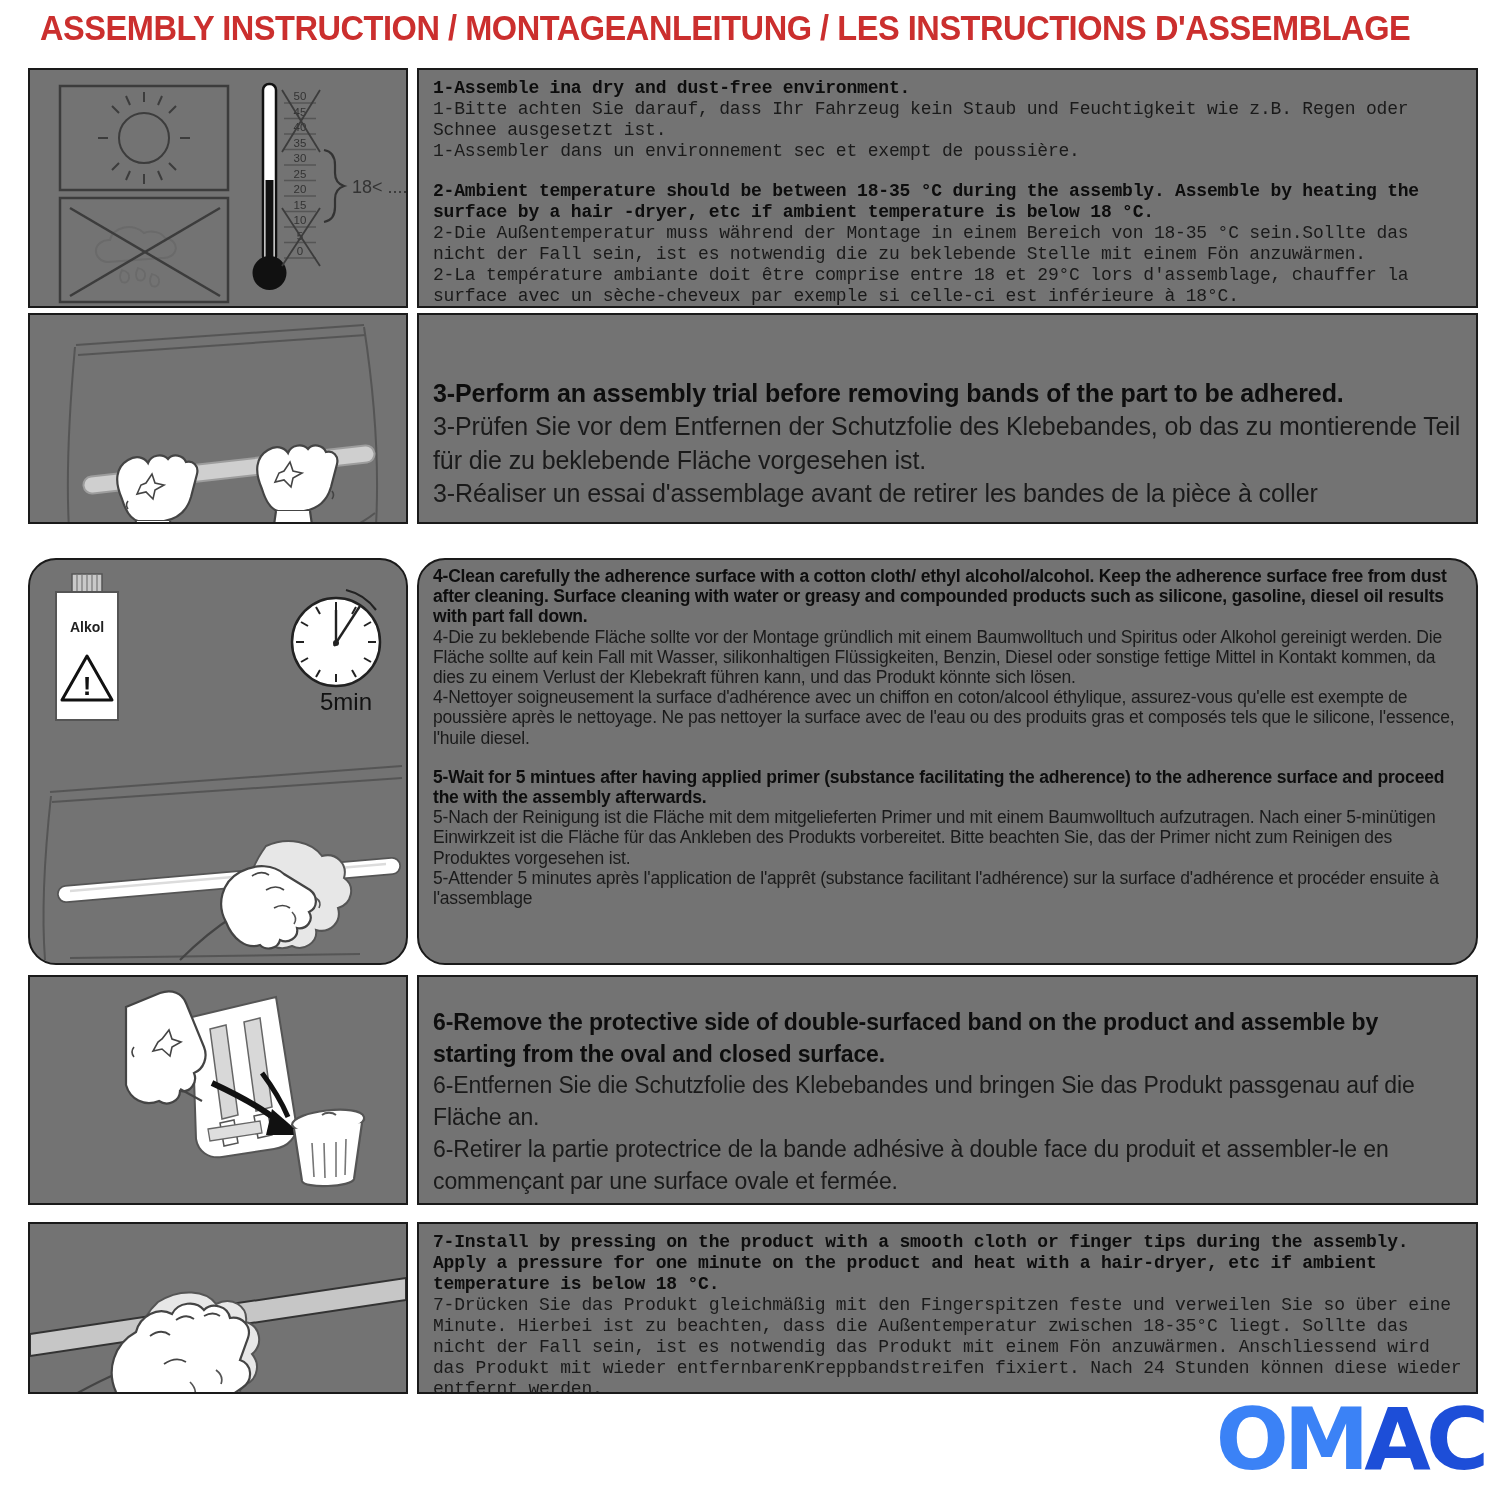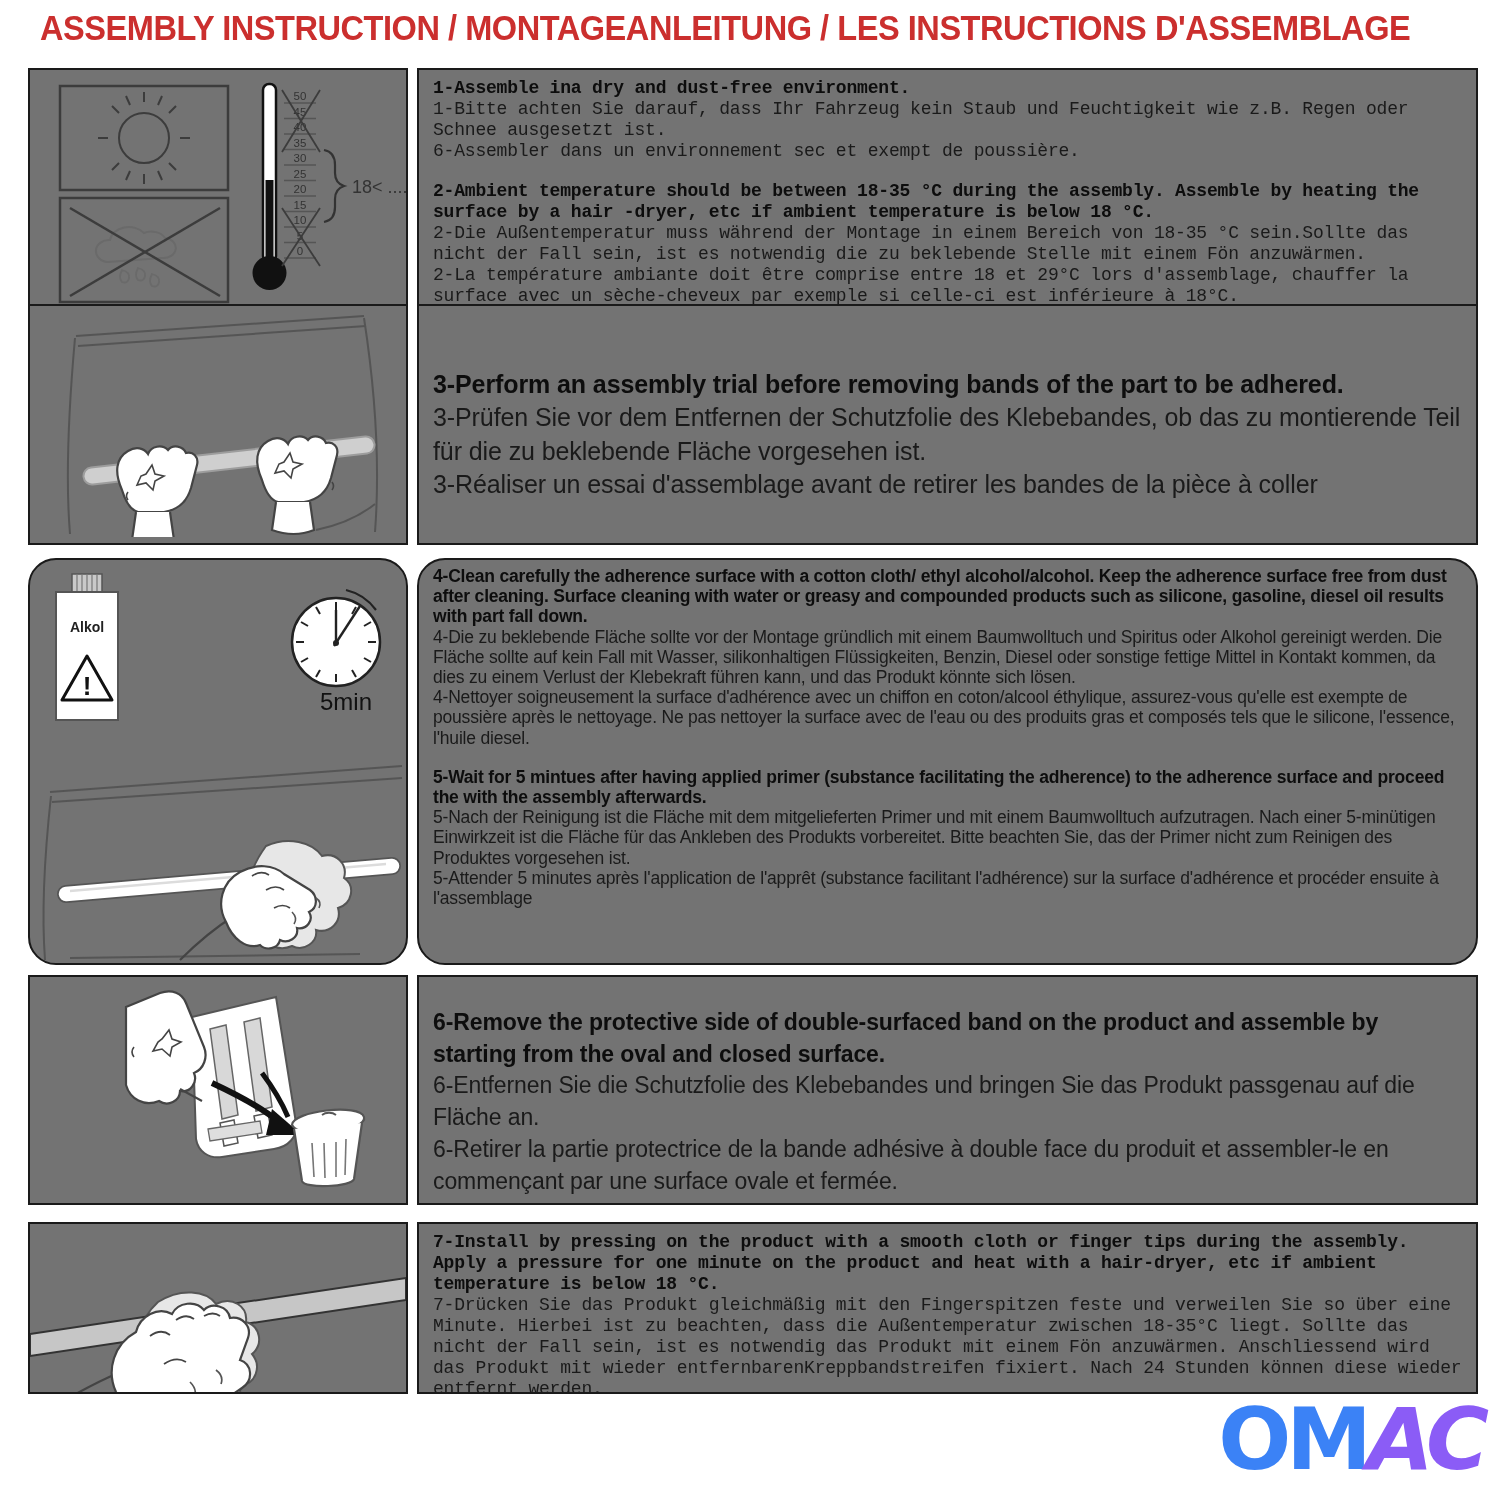--- a/index.html
+++ b/index.html
@@ -5,39 +5,39 @@
   html,body{margin:0;padding:0;}
   body{width:1500px;height:1500px;position:relative;background:#fff;
        font-family:"Liberation Sans",sans-serif;color:#1a1a1a;}
   .title{position:absolute;left:40px;top:8px;font-size:35px;font-weight:bold;
          letter-spacing:-.5px;white-space:nowrap;transform:scaleX(.93);
          transform-origin:left center;}
   .box{position:absolute;border:2px solid #1a1a1a;box-sizing:border-box;background:#737373;}
   .imgbox{left:28px;width:380px;overflow:hidden;}
   .txtbox{left:417px;width:1061px;padding:8px 14px;overflow:hidden;}
   .r1{top:68px;height:240px;}
-  .r2{top:304px;height:241px;}
+  .r2{top:313px;height:211px;}
   .r3{top:558px;height:407px;border-radius:28px;}
   .r4{top:975px;height:230px;}
   .r5{top:1222px;height:172px;}
   p{margin:0;letter-spacing:-.2px;}
   p.b{font-weight:bold;color:#0d0d0d;}
   .gap{margin-top:19px;}
   .t-sm p{font-size:18px;line-height:1.17;font-family:Liberation Mono, monospace;}
   .t-lg{padding-top:62px;}
   .t-lg p{font-size:25px;line-height:1.33;letter-spacing:-.1px;}
   .t-md{padding-top:30px;}
   .t-md p{font-size:23px;line-height:1.38;letter-spacing:-.1px;}
   .t-r3{padding-top:6px;}
   .t-r3 p{font-size:17.5px;line-height:1.155;}
   .logo{position:absolute;top:1396px;right:16px;background:#fff;line-height:1;
         font-family:"DejaVu Sans",sans-serif;font-weight:bold;font-size:86px;
         letter-spacing:-5px;padding-left:22px;white-space:nowrap;}
   .logo .blk{color:#3b82f6;}
-  .logo .red{color:#8b5cf6;font-style:italic;}
+  .logo .red{color:#1d4ed8;}
   svg{display:block;}
   svg text{font-family:"Liberation Sans",sans-serif;}
 </style>
 </head>
 <body>
 
 <div class="title" style="color:#cb2f2e">ASSEMBLY INSTRUCTION / MONTAGEANLEITUNG / LES INSTRUCTIONS D'ASSEMBLAGE</div>
 
 <div class="box imgbox r1">
   <svg width="376" height="236" viewBox="0 0 376 236">
@@ -106,21 +106,21 @@
           <line x1="290" y1="138" x2="252" y2="196"></line>
       </g>
       <path d="M294,80 q11,2 11,15 l0,8 q0,10 9,13 q-9,3 -9,13 l0,8 q0,13 -11,15" fill="none" stroke="#333" stroke-width="2.2"></path>
       <text x="322" y="123" font-size="18" fill="#333">18&lt; ....&lt;35 C</text>
     </g>
   </svg>
 </div>
 <div class="box txtbox r1 t-sm">
   <p class="b">1-Assemble ina dry and dust-free environment.</p>
   <p>1-Bitte achten Sie darauf, dass Ihr Fahrzeug kein Staub und Feuchtigkeit wie z.B. Regen oder Schnee ausgesetzt ist.</p>
-  <p>6-Assembler dans un environnement sec et exempt de poussière.</p>
+  <p>1-Assembler dans un environnement sec et exempt de poussière.</p>
   <p class="b gap">2-Ambient temperature should be between 18-35 °C  during the assembly. Assemble by heating the surface by a hair -dryer, etc if ambient temperature is below 18 °C.</p>
   <p>2-Die Außentemperatur muss während der Montage in einem Bereich von 18-35 °C  sein.Sollte das nicht der Fall sein, ist es notwendig die zu beklebende Stelle mit einem Fön anzuwärmen.</p>
   <p>2-La température ambiante doit être comprise entre 18 et 29°C lors d'assemblage, chauffer la surface avec un sèche-cheveux par exemple si celle-ci est inférieure à 18°C.</p>
 </div>
 
 <div class="box imgbox r2">
   <svg width="376" height="231" viewBox="0 0 376 231">
     <g fill="none" stroke="#555" stroke-width="2">
       <path d="M46,30 L334,10"></path>
         <path d="M48,40 L336,20"></path>

